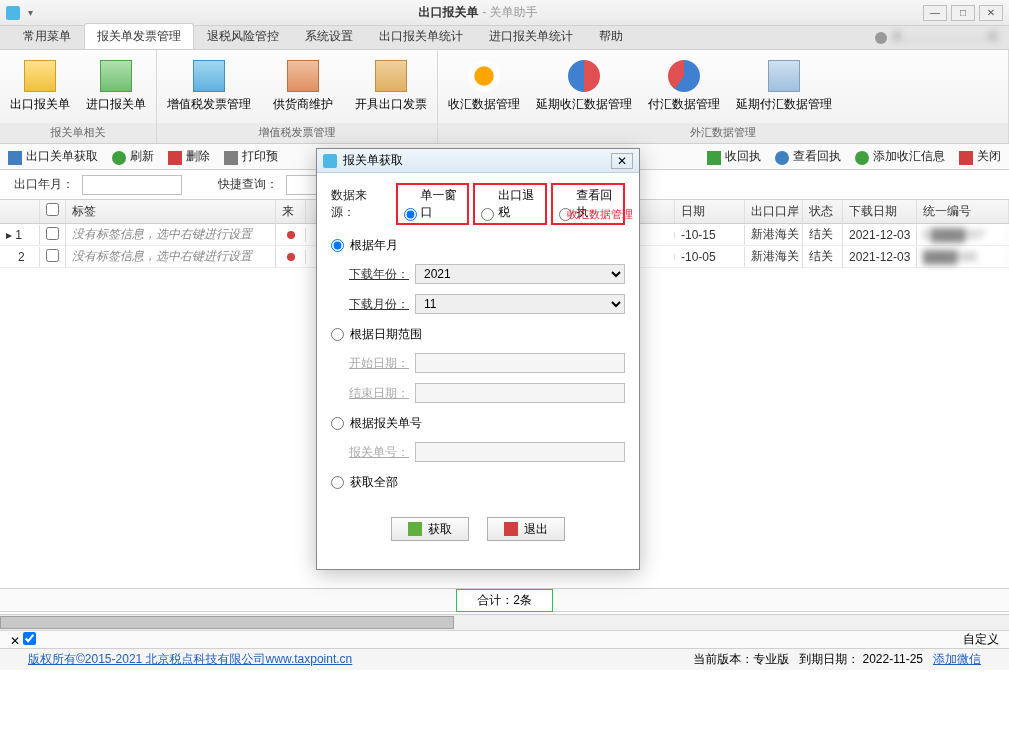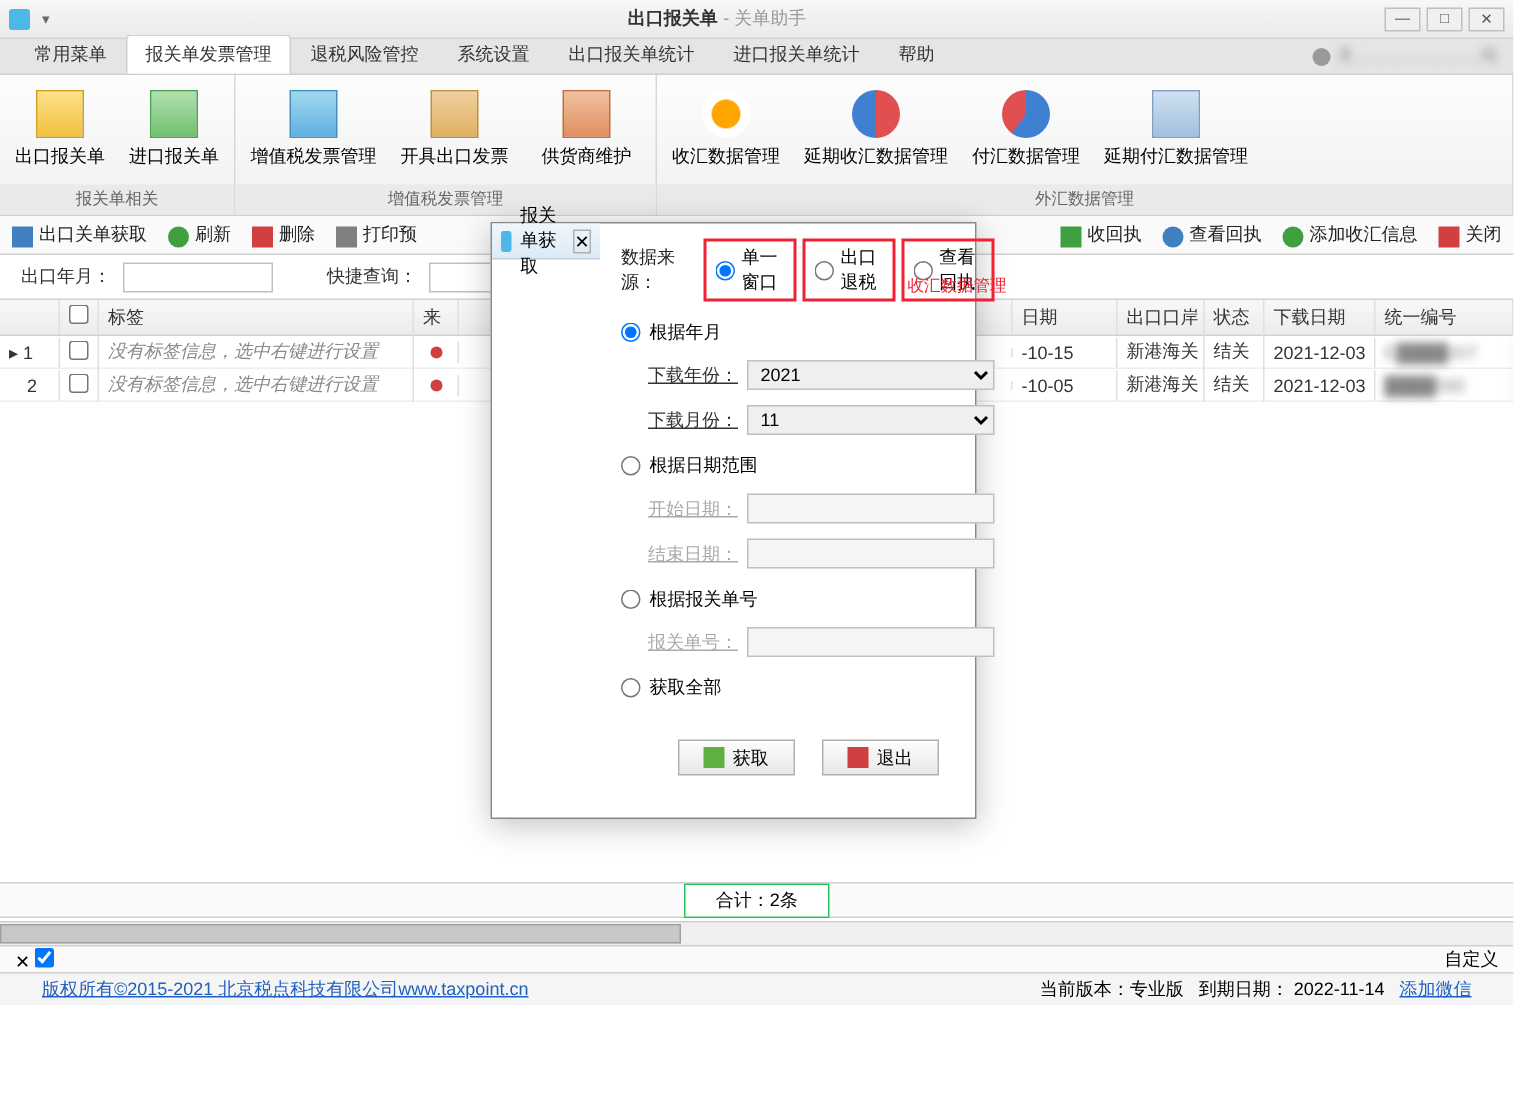--- a/index.html
+++ b/index.html
@@ -80,29 +80,29 @@
 
 .hscroll { position:absolute; bottom:40px; left:0; right:0; height:16px; background:#f0f0f0; border-top:1px solid #d0d0d0;}
 .hscroll .thumb{ position:absolute; left:0; width:45%; top:1px; bottom:1px; background:#c8c8c8; border:1px solid #a0a0a0;}
 
 
 .toggle-bar { position:absolute; bottom:22px; left:0; right:0; height:18px; border-top:1px solid #d0d0d0; display:flex; align-items:center; justify-content:space-between; padding:0 10px; background:#fafafa;}
 .statusbar { position:absolute; bottom:0; left:0; right:0; height:22px; border-top:1px solid #d0d0d0; display:flex; align-items:center; padding:0 28px; background:#f5f5f5; justify-content:space-between;}
 .link { color:#2060c0; text-decoration:underline; cursor:pointer; }
 
 
-.dialog { position:absolute; left:327px; top:148px; width:324px; background:#fff; border:1px solid #888; box-shadow:0 4px 20px rgba(0,0,0,0.25); display:flex; }
+.dialog { position:absolute; left:316px; top:148px; width:324px; background:#fff; border:1px solid #888; box-shadow:0 4px 20px rgba(0,0,0,0.25); display:flex; flex-direction:column;}
 .dialog-title { height:24px; background:linear-gradient(#f0f6fb,#dceaf5); border-bottom:1px solid #c0d0e0; display:flex; align-items:center; padding:0 6px; gap:6px;}
 .dialog-title .dicon{width:14px;height:14px;background:#4db8e8;border-radius:2px;}
 .dialog-title .dclose{margin-left:auto;width:22px;height:16px;border:1px solid #b0b0b0;display:flex;align-items:center;justify-content:center;cursor:pointer;}
 .dialog-body { padding:10px 14px; display:flex; flex-direction:column; gap:10px; position:relative;}
 .src-row { display:flex; align-items:center; gap:6px;}
 .src-label { width:64px; color:#222;}
 .src-opts { display:flex; gap:4px; }
-.src-opt { border:2px solid #e23; padding:2px 6px; display:flex; align-items:center; gap:4px;}
+.src-opt { border:2px solid #e23; padding:2px 6px; display:flex; align-items:flex-end; gap:4px;}
 .src-opt input{margin:0;}
 .annot { position:absolute; right:6px; top:34px; color:#e23; font-size:11px;}
 .sec-radio { display:flex; align-items:center; gap:6px; margin-top:2px;}
 .field-row { display:flex; align-items:center; gap:6px; margin-left:18px;}
 .field-row label { width:60px; color:#333;text-decoration:underline;}
 .field-row.disabled label { color:#aaa;}
 .field-row select, .field-row input { flex:1; height:20px; border:1px solid #c0c0c0; padding:0 4px;}
 .field-row.disabled input { background:#f5f5f5; color:#aaa;}
 .dialog-buttons { display:flex; justify-content:center; gap:18px; padding:16px 0 18px; border-top:none;}
 .dbtn { width:78px; height:24px; border:1px solid #b0b0b0; background:linear-gradient(#fdfdfd,#e8e8e8); display:flex; align-items:center; justify-content:center; gap:6px; cursor:pointer;}
@@ -158,26 +158,26 @@
     </div>
     <div class="ribbon-group-label">报关单相关</div>
   </div>
   <div class="ribbon-group">
     <div class="ribbon-items">
       <div class="ribbon-item small">
           <div class="ricon ric-invoice"></div>
           <span>增值税发票管理</span>
         </div>
       <div class="ribbon-item small">
+          <div class="ricon ric-supplier"></div>
+          <span>供货商维护</span>
+        </div>
+      <div class="ribbon-item small">
           <div class="ricon ric-issue"></div>
           <span>开具出口发票</span>
-        </div>
-      <div class="ribbon-item small">
-          <div class="ricon ric-supplier"></div>
-          <span>供货商维护</span>
         </div>
     </div>
     <div class="ribbon-group-label">增值税发票管理</div>
   </div>
   <div class="ribbon-group" style="flex:1">
     <div class="ribbon-items">
       <div class="ribbon-item small">
           <div class="ricon ric-pay1"></div>
           <span>收汇数据管理</span>
         </div>
@@ -297,21 +297,21 @@
     <span>✕ <input type="checkbox" checked="" style=""></span>
     <span>自定义</span>
   </div>
 
   <div class="statusbar">
     <span class="link">版权所有©2015-2021 北京税点科技有限公司www.taxpoint.cn</span>
     <span>
       <span>当前版本：专业版</span>
       &nbsp;
       <span>到期日期：</span>
-      <span>2022-11-14</span>
+      <span>2022-11-25</span>
       &nbsp;
       <span class="link">添加微信</span>
     </span>
   </div>
 </div>
 
 <div class="dialog">
   <div class="dialog-title">
     <span class="dicon"></span>
     <span>报关单获取</span>

